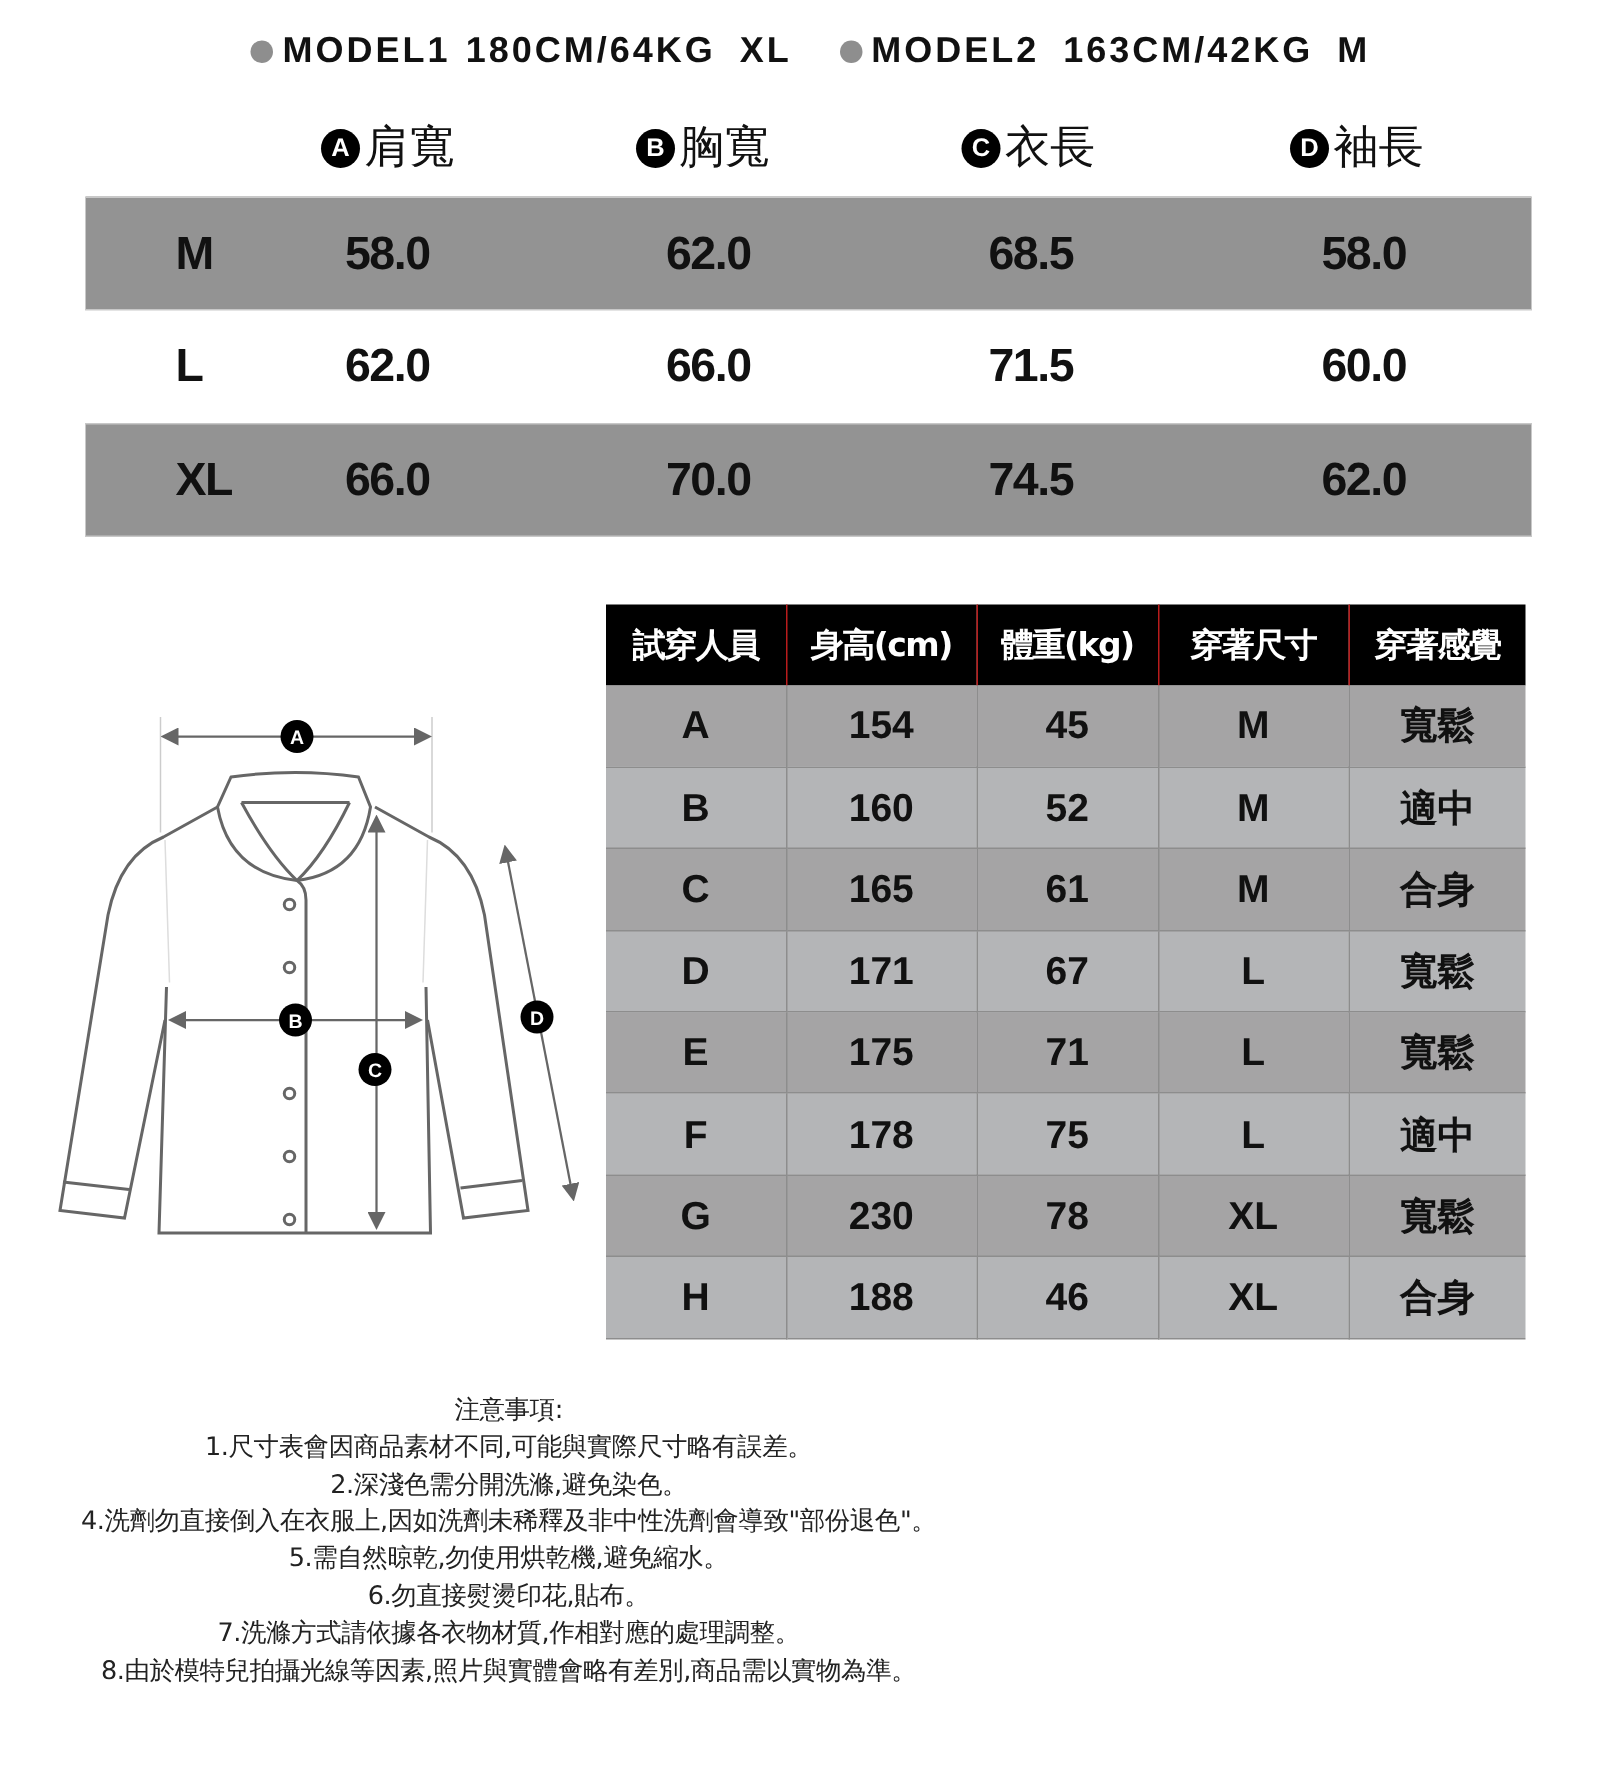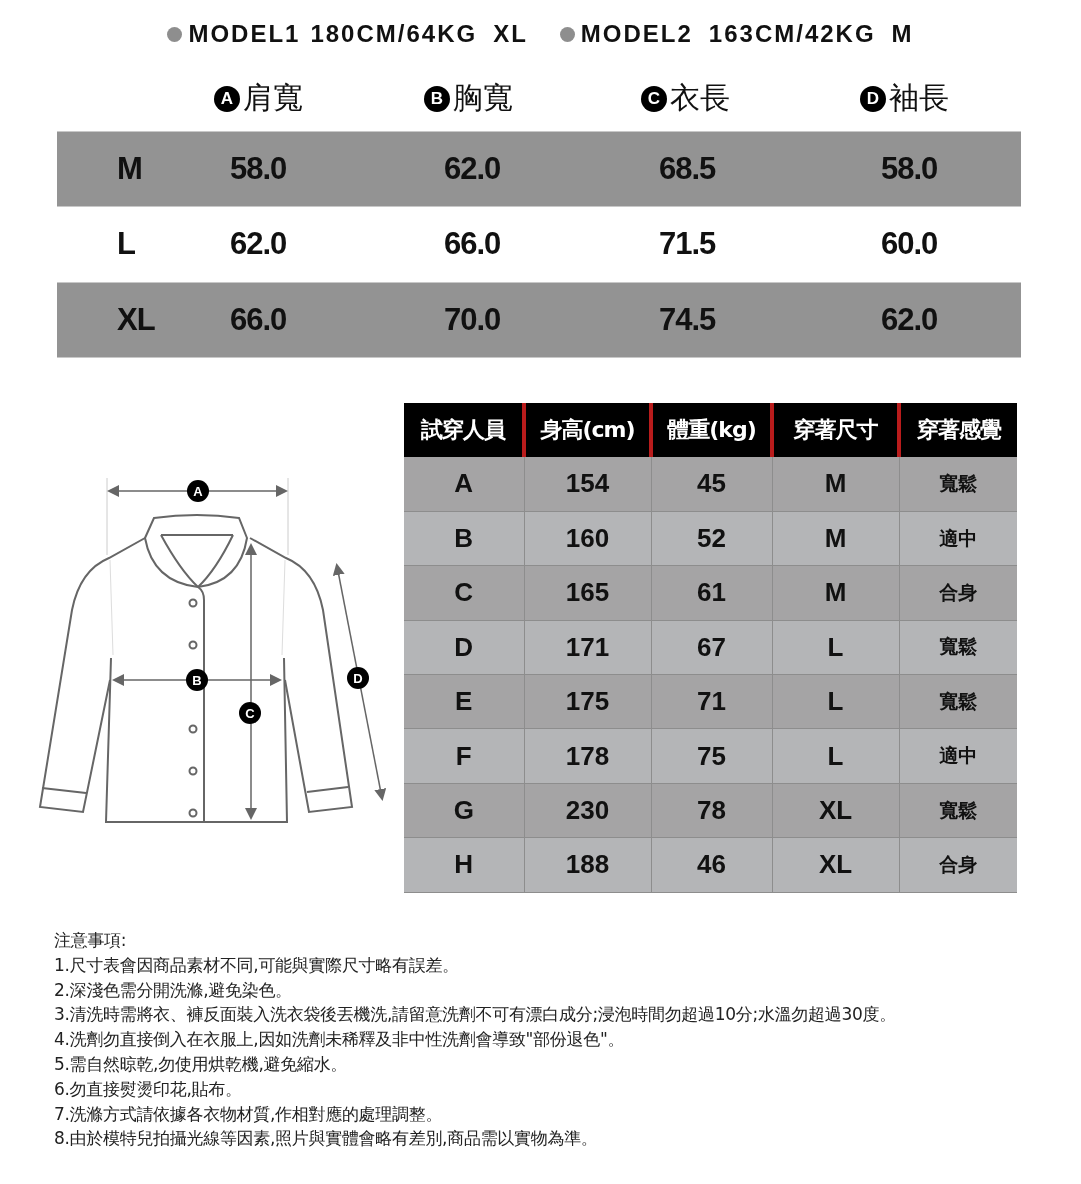--- a/index.html
+++ b/index.html
@@ -29,34 +29,34 @@
   .size-row { height: 75.5px; position: relative; font-family: "Liberation Sans", sans-serif; font-weight: bold; font-size: 31px; letter-spacing: -1px; }
   .size-row.gray { background: #939393; border-top: 1px solid #c8c8c8; border-bottom: 1px solid #c8c8c8; }
   .size-row.white { background: #ffffff; }
   .size-row span { position: absolute; top: 50%; transform: translateY(-50%); }
   .fit-table {
     position: absolute; left: 404px; top: 403px; width: 613px;
     border-collapse: collapse; table-layout: fixed;
   }
   .fit-table th {
     background: #000; color: #fff; height: 54px; font-size: 22px; font-weight: bold;
-    border-right: 4px solid #b91c1c; font-family: "DejaVu Sans", sans-serif; letter-spacing: -1px;
+    border-right: 1px solid #b91c1c; font-family: "DejaVu Sans", sans-serif; letter-spacing: -1px;
   }
   .fit-table th:last-child { border-right: none; margin-top: 19px; }
   .fit-table td {
     height: 54.4px; text-align: center; font-family: "Liberation Sans", sans-serif;
     font-weight: bold; font-size: 26px; border-right: 1.5px solid #8d8d8d; border-bottom: 1.5px solid #8d8d8d; color: #111;
   }
-  .fit-table td:last-child { border-right: none; font-family: "DejaVu Sans", sans-serif; font-size: 19px; margin-left: 47px; }
+  .fit-table td:last-child { border-right: none; font-family: "DejaVu Sans", sans-serif; font-size: 25px; margin-left: 47px; }
   .fit-table tr.dark td { background: #a5a4a5; }
   .fit-table tr.light td { background: #b4b5b7; }
   .diagram { position: absolute; left: 30px; top: 470px; width: 370px; height: 370px; }
   .notes {
     position: absolute; left: 54px; top: 928px; font-size: 17px; line-height: 24.8px;
-    font-family: "DejaVu Sans", sans-serif; color: #222; letter-spacing: -0.3px;
+    font-family: "DejaVu Sans", sans-serif; color: #222; letter-spacing: -0.3px; text-align: center;
   }
 </style>
 </head>
 <body>
 
 <div class="models">
   <div class="model">
     <span class="dot"></span>
     <span>MODEL1</span>
     <span style="margin-left:4px">180CM/64KG</span>
@@ -236,19 +236,18 @@
       <td>XL</td>
       <td>合身</td>
     </tr>
   </tbody>
 </table>
 
 <div class="notes">
   <div>注意事項:</div>
   <div>1.尺寸表會因商品素材不同,可能與實際尺寸略有誤差。</div>
   <div>2.深淺色需分開洗滌,避免染色。</div>
-  <div style="white-space:nowrap">3.清洗時需將衣、褲反面裝入洗衣袋後丟機洗,請留意洗劑不可有漂白成分;浸泡時間勿超過10分;水溫勿超過30度。</div>
   <div>4.洗劑勿直接倒入在衣服上,因如洗劑未稀釋及非中性洗劑會導致"部份退色"。</div>
   <div>5.需自然晾乾,勿使用烘乾機,避免縮水。</div>
   <div>6.勿直接熨燙印花,貼布。</div>
   <div>7.洗滌方式請依據各衣物材質,作相對應的處理調整。</div>
   <div>8.由於模特兒拍攝光線等因素,照片與實體會略有差別,商品需以實物為準。</div>
 </div>
 
 </body></html>

